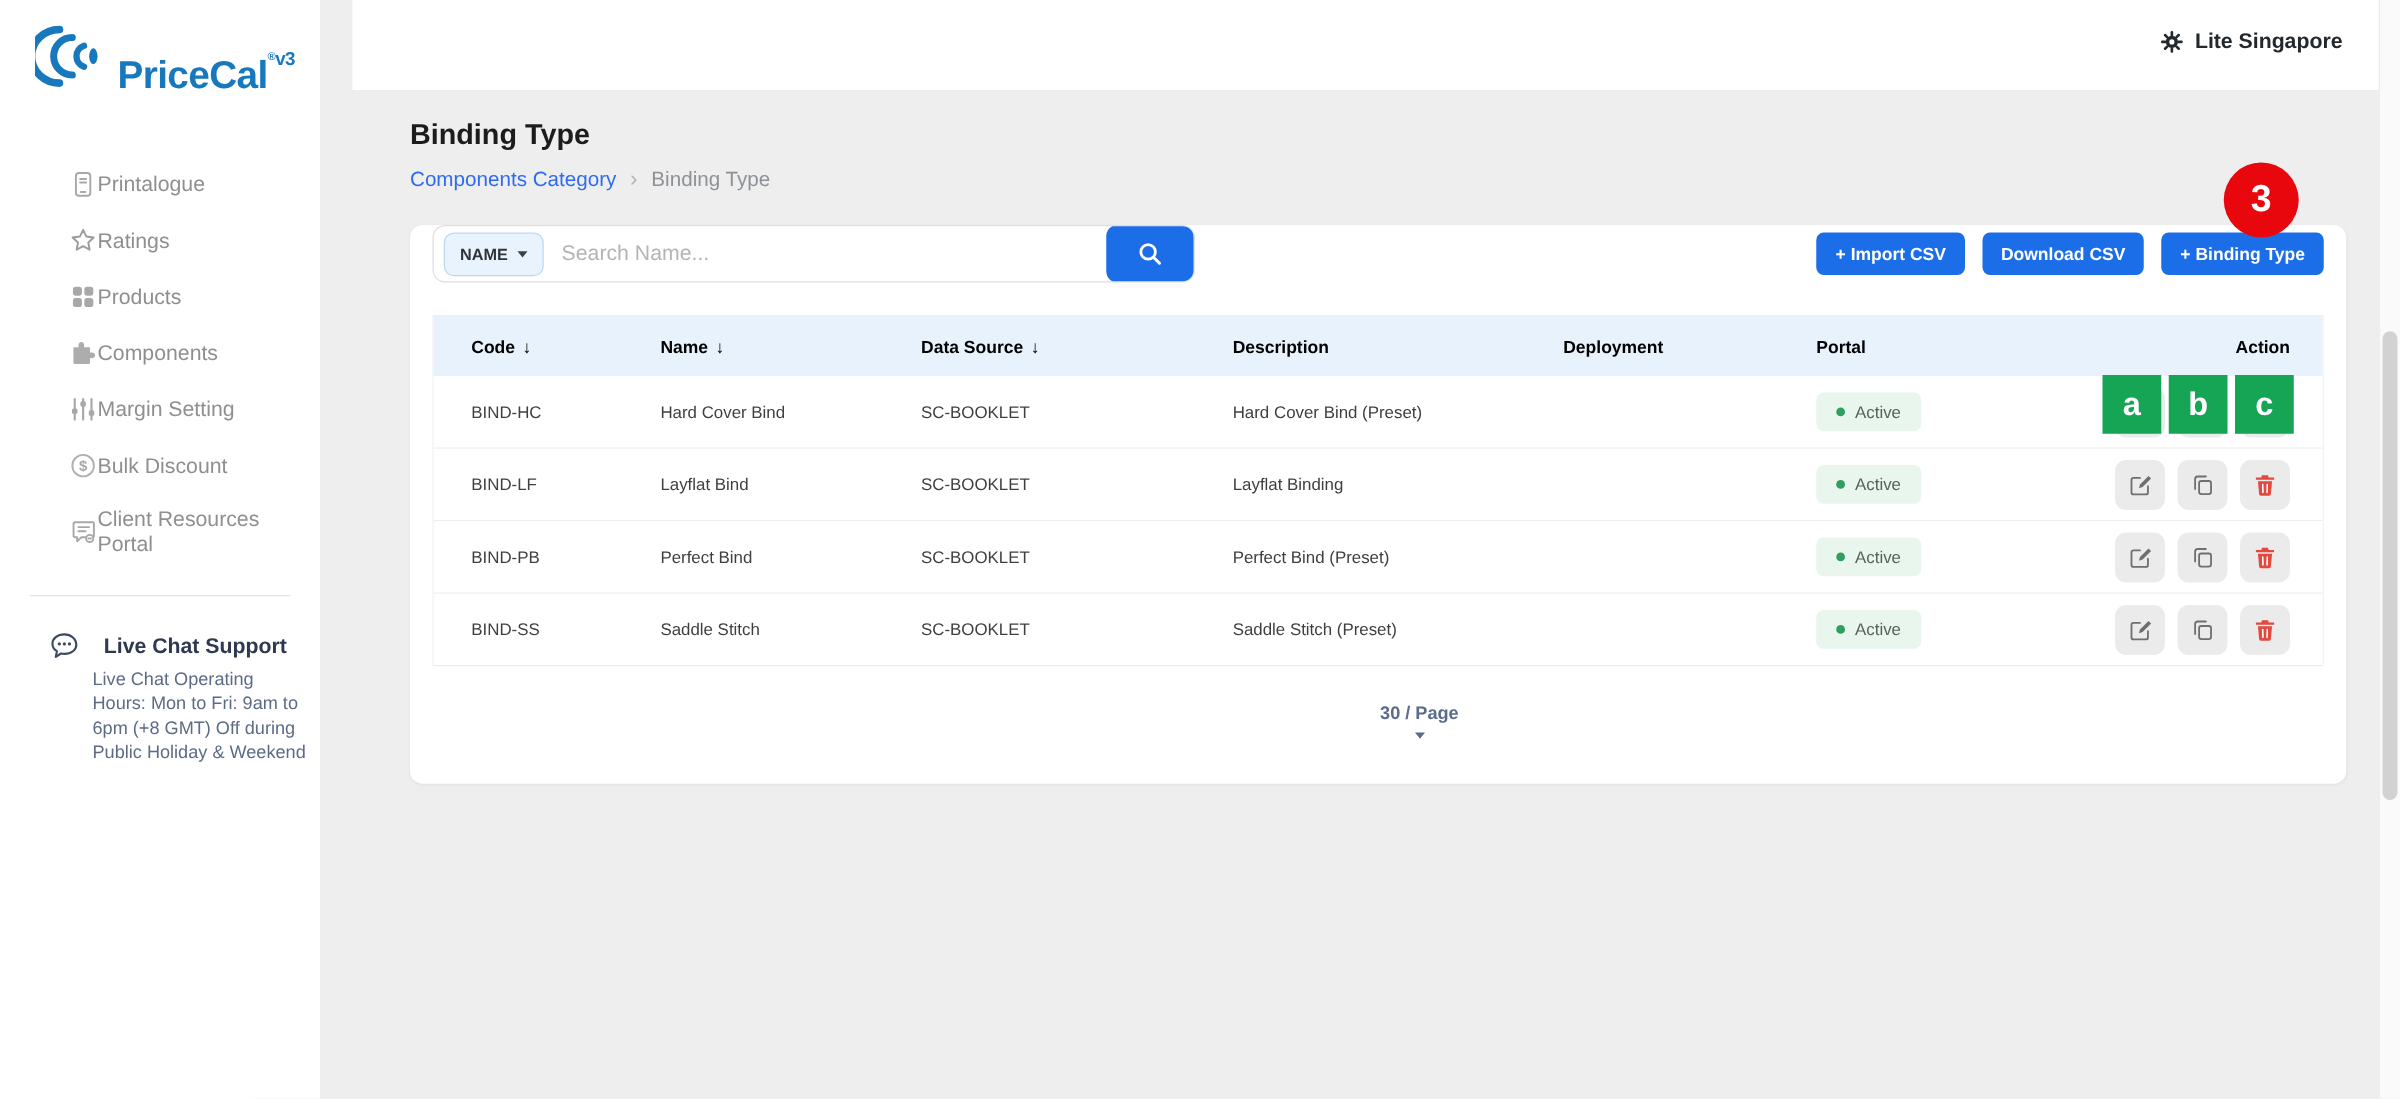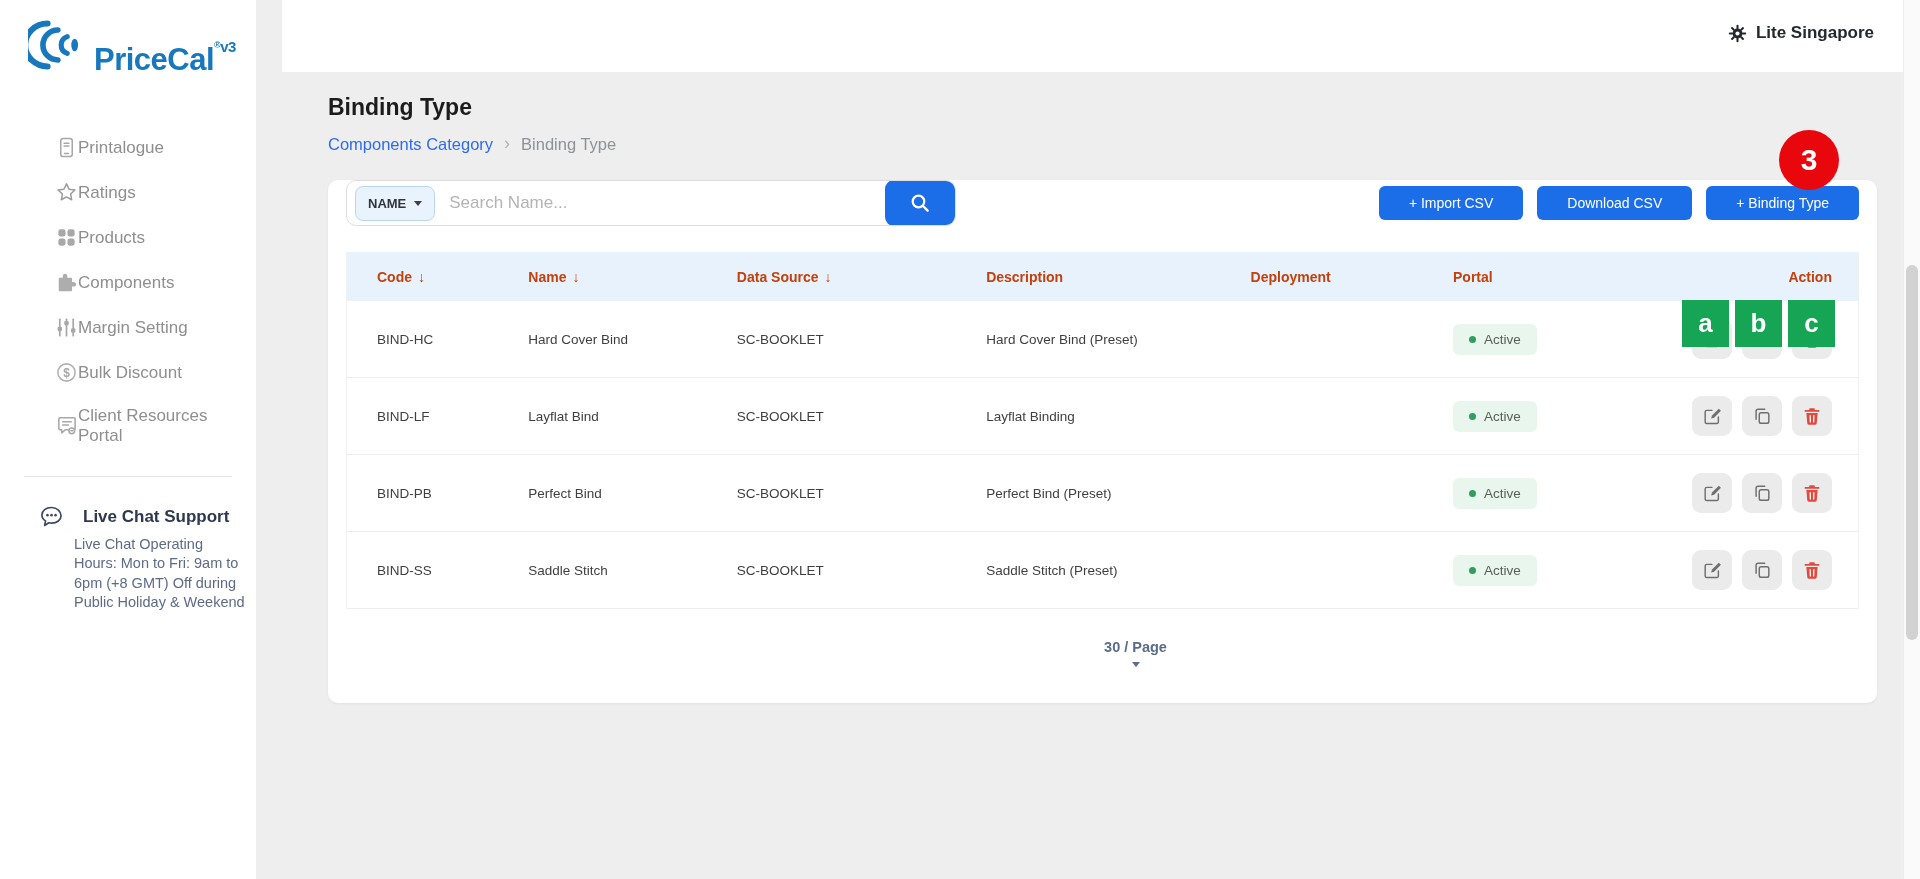--- a/index.html
+++ b/index.html
@@ -49,32 +49,32 @@
     background:#e9f3fd; border:1px solid #b9d7f3; border-radius:8px; font-size:13px; font-weight:700;
     color:#30343a; cursor:pointer; white-space:nowrap; }
   .caret { width:0; height:0; border-left:4.5px solid transparent; border-right:4.5px solid transparent;
     border-top:5px solid #3c4046; }
   .search-input { flex:1; border:none; outline:none; background:transparent; padding:0 14px;
     font-size:17px; color:#333; font-family:inherit; }
   .search-input::placeholder { color:#b4b4b4; }
   .search-btn { width:70px; height:46px; background:#1c6ee8; border:none; border-radius:9px;
     display:flex; align-items:center; justify-content:center; cursor:pointer; }
   .actions { display:flex; align-items:center; gap:14px; }
-  .btn-blue { height:34px; padding:0 30px; background:#1c6ee8; color:#fff; border:none;
-    border-radius:6px; font-size:14px; font-weight:400; font-family:inherit; cursor:pointer; white-space:nowrap; }
+  .btn-blue { height:34px; padding:0 15px; background:#1c6ee8; color:#fff; border:none;
+    border-radius:6px; font-size:14px; font-weight:700; font-family:inherit; cursor:pointer; white-space:nowrap; }
   .add-wrap { position:relative; }
   .step-badge { position:absolute; top:-56px; right:20px; width:60px; height:60px; border-radius:50%;
     background:#e8070d; color:#fff; font-size:30px; font-weight:700;
     display:flex; align-items:center; justify-content:center; z-index:6; }
 
   
   .table { margin:26px 18px 0 18px; border-left:1px solid #f1f1f1; border-right:1px solid #f1f1f1; }
   .thead { display:flex; align-items:center; height:49px; background:#e7f2fc;
-    font-size:14px; font-weight:700; color:#c2410c; }
-  .trow { display:flex; align-items:center; height:77px; border-bottom:1px solid #ededed;
+    font-size:14px; font-weight:700; color:#000000; }
+  .trow { display:flex; align-items:center; height:58px; border-bottom:1px solid #ededed;
     font-size:13.5px; color:#3f3f3f; background:#fff; }
   .col-code   { width:12%;  padding-left:30px; }
   .col-name   { width:13.8%; }
   .col-ds     { width:16.5%; }
   .col-desc   { width:17.5%; }
   .col-dep    { width:13.4%; }
   .col-status { width:15.4%; }
   .col-action { width:11.4%; display:flex; justify-content:flex-end; padding-right:26px;
     align-items:center; gap:10px; }
   .sort { margin-left:6px; font-weight:700; cursor:pointer; }

